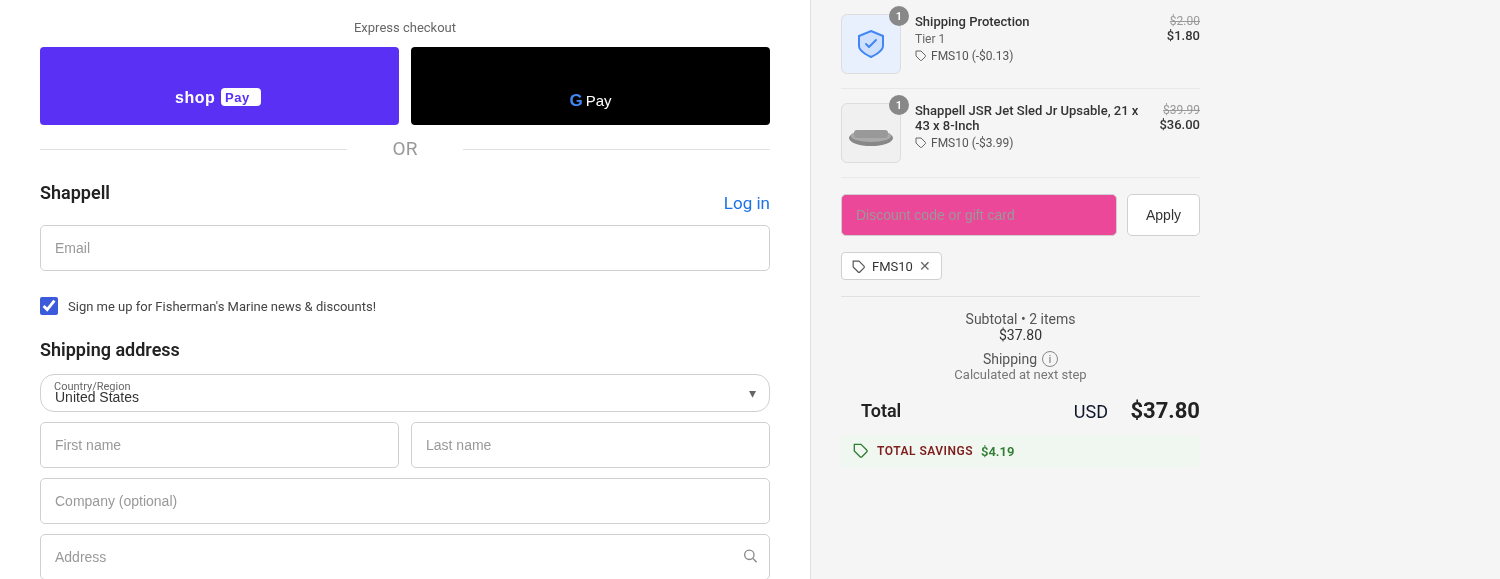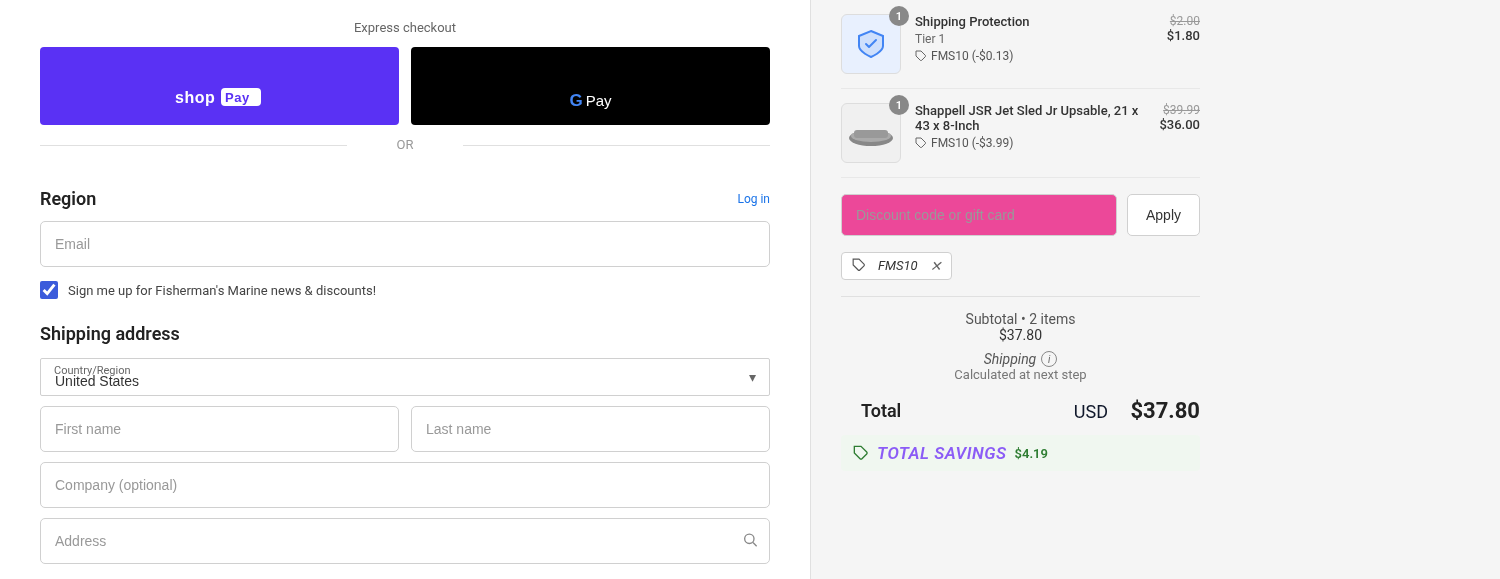--- a/index.html
+++ b/index.html
@@ -69,22 +69,22 @@
       cursor: pointer;
       display: flex;
       align-items: center;
       justify-content: center;
       gap: 6px;
     }
 
     .or-divider {
       text-align: center;
       color: #999;
-      font-size: 13px;
-      margin: 10px 0 36px;
+      font-size: 19px;
+      margin: 10px 0 12px;
       position: relative;
     }
     .or-divider::before, .or-divider::after {
       content: '';
       position: absolute;
       top: 50%;
       width: 42%;
       height: 1px;
       background: #e0e0e0;
     }
@@ -101,21 +101,22 @@
 
     .section-title {
       font-size: 18px;
       font-weight: 600;
       color: #222;
     }
 
     .log-in-link {
       color: #1a73e8;
       text-decoration: none;
-      font-size: 12px;
+      font-size: 17px;
+      margin-top: 21px;
     }
 
     .form-input {
       width: 100%;
       border: 1px solid #d0d0d0;
       border-radius: 5px;
       padding: 14px 14px;
       font-size: 14px;
       color: #333;
       outline: none;
@@ -165,21 +166,21 @@
     }
 
     .select-wrapper {
       position: relative;
       margin-bottom: 10px;
     }
 
     .select-wrapper select {
       width: 100%;
       border: 1px solid #d0d0d0;
-      border-radius: 2px;
+      border-radius: 14px;
       padding: 14px 40px 6px 14px;
       font-size: 14px;
       color: #333;
       appearance: none;
       background: #fff;
       cursor: pointer;
       outline: none;
     }
 
     .select-label {
@@ -328,30 +329,29 @@
       padding: 12px 18px;
       font-size: 14px;
       color: #333;
       cursor: pointer;
       font-weight: 500;
     }
 
     
     .coupon-tag {
       display: inline-flex;
-      align-items: flex-start;
-      gap: 12px;
+      align-items: flex-end;
+      gap: 6px;
       background: #fff;
       border: 1px solid #d0d0d0;
       border-radius: 4px;
       padding: 5px 10px;
       font-size: 13px;
       color: #333;
       margin-bottom: 16px;
-      font-style: italic;
     }
 
     .coupon-remove {
       cursor: pointer;
       color: #666;
       font-size: 14px;
       display: flex;
       align-items: center;
     }
 
@@ -375,21 +375,20 @@
     }
 
     .total-value {
       color: #333;
     }
 
     .shipping-info {
       display: flex;
       align-items: flex-end;
       gap: 5px;
-      font-style: italic;
     }
 
     .info-icon {
       width: 16px;
       height: 16px;
       border-radius: 50%;
       border: 1px solid #888;
       display: flex;
       align-items: center;
       justify-content: center;
@@ -429,25 +428,24 @@
       display: flex;
       align-items: center;
       gap: 8px;
       background: #f0f7f0;
       border-radius: 4px;
       padding: 8px 12px;
       font-size: 13px;
     }
 
     .savings-label {
-      color: #8b5cf6;
+      color: #7f1d1d;
       font-weight: 600;
       letter-spacing: 0.5px;
-      font-size: 17px;
-      font-style: italic;
+      font-size: 12px;
     }
 
     .savings-amount {
       color: #2e7d32;
       font-weight: 600;
     }
 
     
     .g-blue { color: #4285F4; }
 
@@ -487,25 +485,25 @@
       <span style="font-size:17px; font-weight:700;margin-top:30px;">
         <span class="g-blue">G</span><span style="color:white; font-size:15px; font-weight:500; margin-left:3px;">Pay</span>
       </span>
     </button>
   </div>
 
   <div class="or-divider">OR</div>
 
   
   <div class="section-header">
-    <h2 class="section-title">Region</h2>
+    <h2 class="section-title">Shappell</h2>
     <a href="#" class="log-in-link">Log in</a>
   </div>
 
-  <input type="email" class="form-input" style="" placeholder="Email">
+  <input type="email" class="form-input" style="margin-bottom: 12px;" placeholder="Email">
 
   <div class="checkbox-row">
     <input type="checkbox" class="checkbox-input" checked="" style="">
     <label class="checkbox-label">Sign me up for Fisherman's Marine news &amp; discounts!</label>
   </div>
 
   
   <h2 class="shipping-title">Shipping address</h2>
 
   <div class="select-wrapper">

